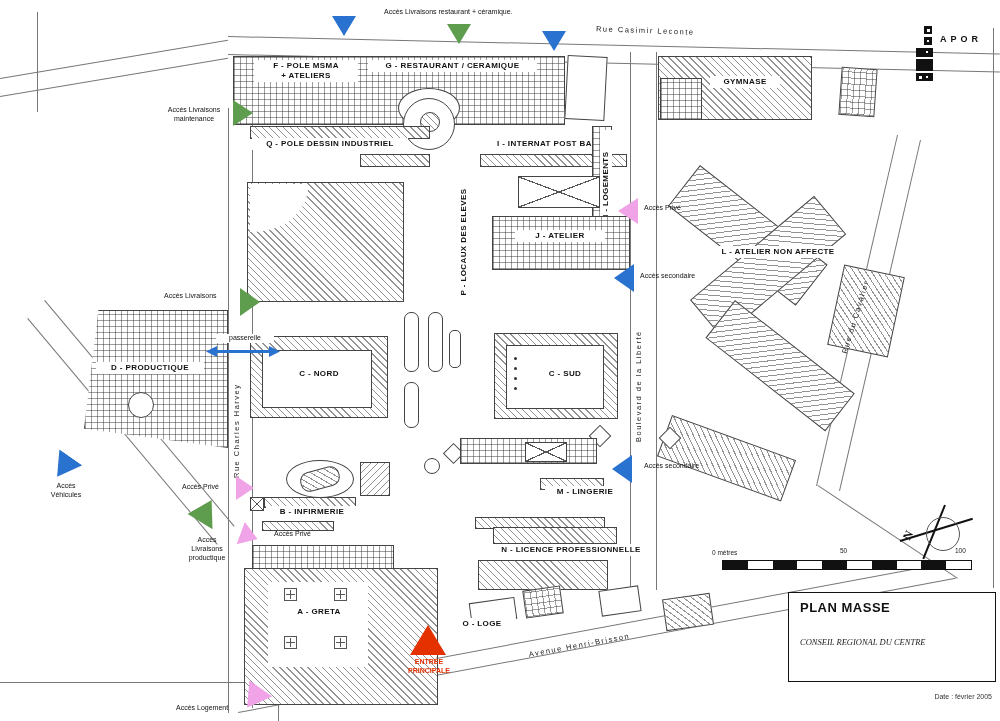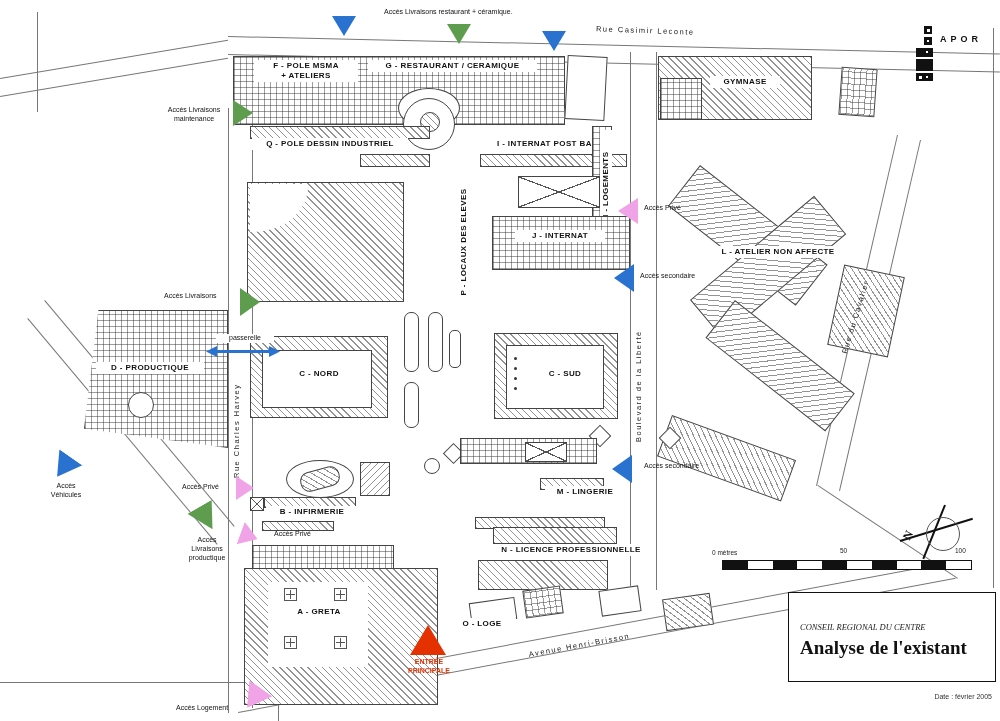--- a/index.html
+++ b/index.html
@@ -105,21 +105,21 @@
   <div class="hgrid" style="left:592px;top:126px;width:18px;height:120px;"></div>
   <div class="blab vlab" style="left:600px;top:242px;width:108px;">H - LOGEMENTS</div>
 
   <div class="hdiag" style="left:247px;top:182px;width:155px;height:118px;"></div>
   <div class="ab" style="left:250px;top:184px;width:58px;height:48px;background:#fff;border-radius:0 0 95% 0;"></div>
 
   <div class="blab vlab" style="left:458px;top:305px;width:122px;">P - LOCAUX DES ELEVES</div>
 
   <div class="xbox" style="left:518px;top:176px;width:80px;height:30px;"></div>
   <div class="hgrid" style="left:492px;top:216px;width:136px;height:52px;"></div>
-  <div class="blab" style="left:515px;top:230px;width:86px;">J - INTERNAT</div>
+  <div class="blab" style="left:515px;top:230px;width:86px;">J - ATELIER</div>
 
   <div class="hdiag2" style="left:700px;top:165px;width:160px;height:50px;transform:rotate(38deg);transform-origin:0 0;"></div>
   <div class="hdiag" style="left:690px;top:300px;width:160px;height:48px;transform:rotate(-40deg);transform-origin:0 0;"></div>
   <div class="hdiag2" style="left:735px;top:300px;width:150px;height:46px;transform:rotate(38deg);transform-origin:0 0;"></div>
   <div class="hdiag" style="left:835px;top:270px;width:60px;height:80px;transform:rotate(12deg);"></div>
   <div class="hdiag" style="left:672px;top:415px;width:130px;height:42px;transform:rotate(20deg);transform-origin:0 0;"></div>
   <div class="blab" style="left:702px;top:246px;width:148px;">L - ATELIER NON AFFECTE</div>
 
   <div class="hgrid" style="left:84px;top:310px;width:142px;height:136px;clip-path:polygon(10% 0,100% 0,100% 100%,0 86%);"></div>
   <div class="outline" style="left:128px;top:392px;width:24px;height:24px;border-radius:50%;"></div>
@@ -262,18 +262,18 @@
   <div class="ldot" style="left:927px;top:40px;width:2px;height:2px;"></div>
   <div class="lsq" style="left:916px;top:48px;width:17px;height:9px;"></div>
   <div class="ldot" style="left:926px;top:51px;width:2px;height:2px;"></div>
   <div class="lsq" style="left:916px;top:59px;width:17px;height:12px;"></div>
   <div class="lsq" style="left:916px;top:73px;width:17px;height:8px;"></div>
   <div class="ldot" style="left:919px;top:76px;"></div>
   <div class="ldot" style="left:926px;top:76px;width:2px;height:2px;"></div>
   <div class="lname" style="left:940px;top:34px;">APOR</div>
 
   <div class="tb">
+    <div class="head">PLAN MASSE</div>
     <div class="region">CONSEIL REGIONAL DU CENTRE</div>
-    <div class="analysis">Analyse de l'existant</div>
   </div>
   <div class="date">Date : février 2005</div>
 
 </div>
 
 </body></html>

